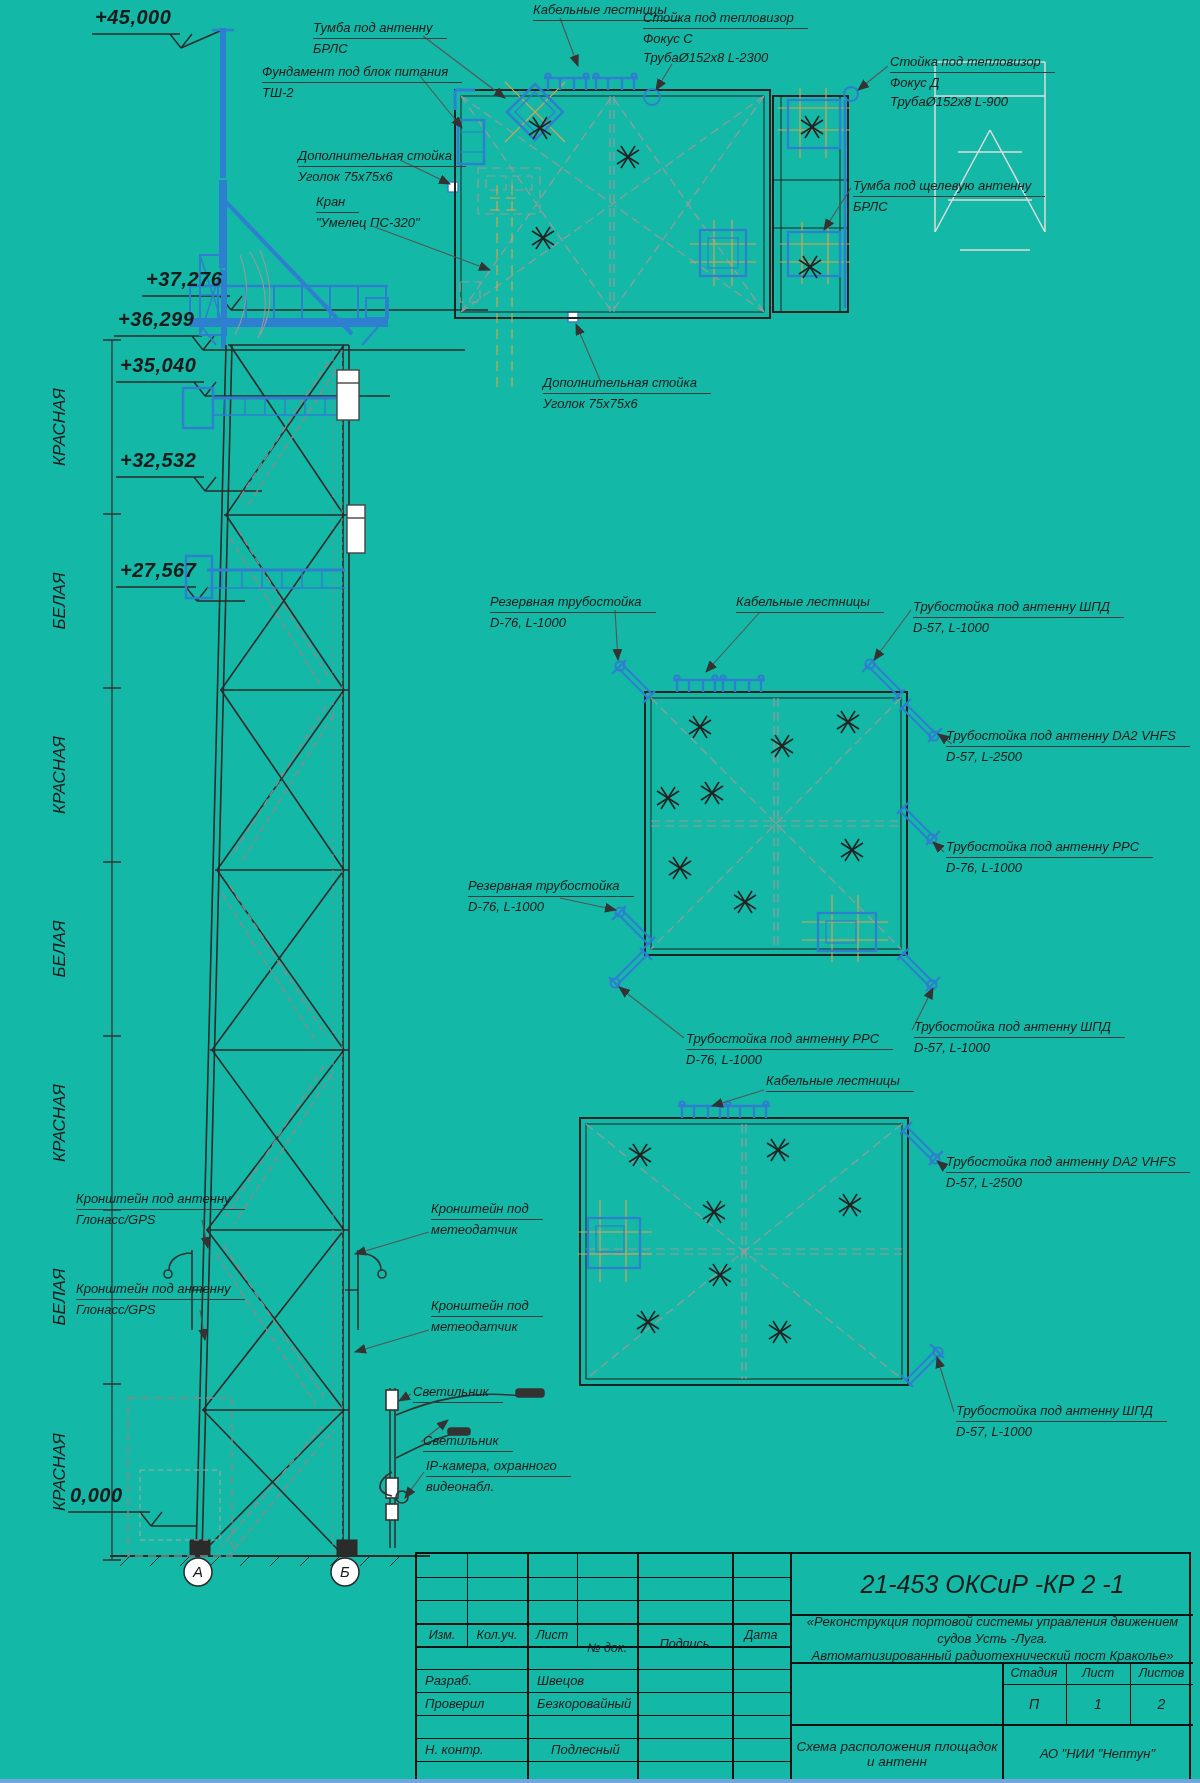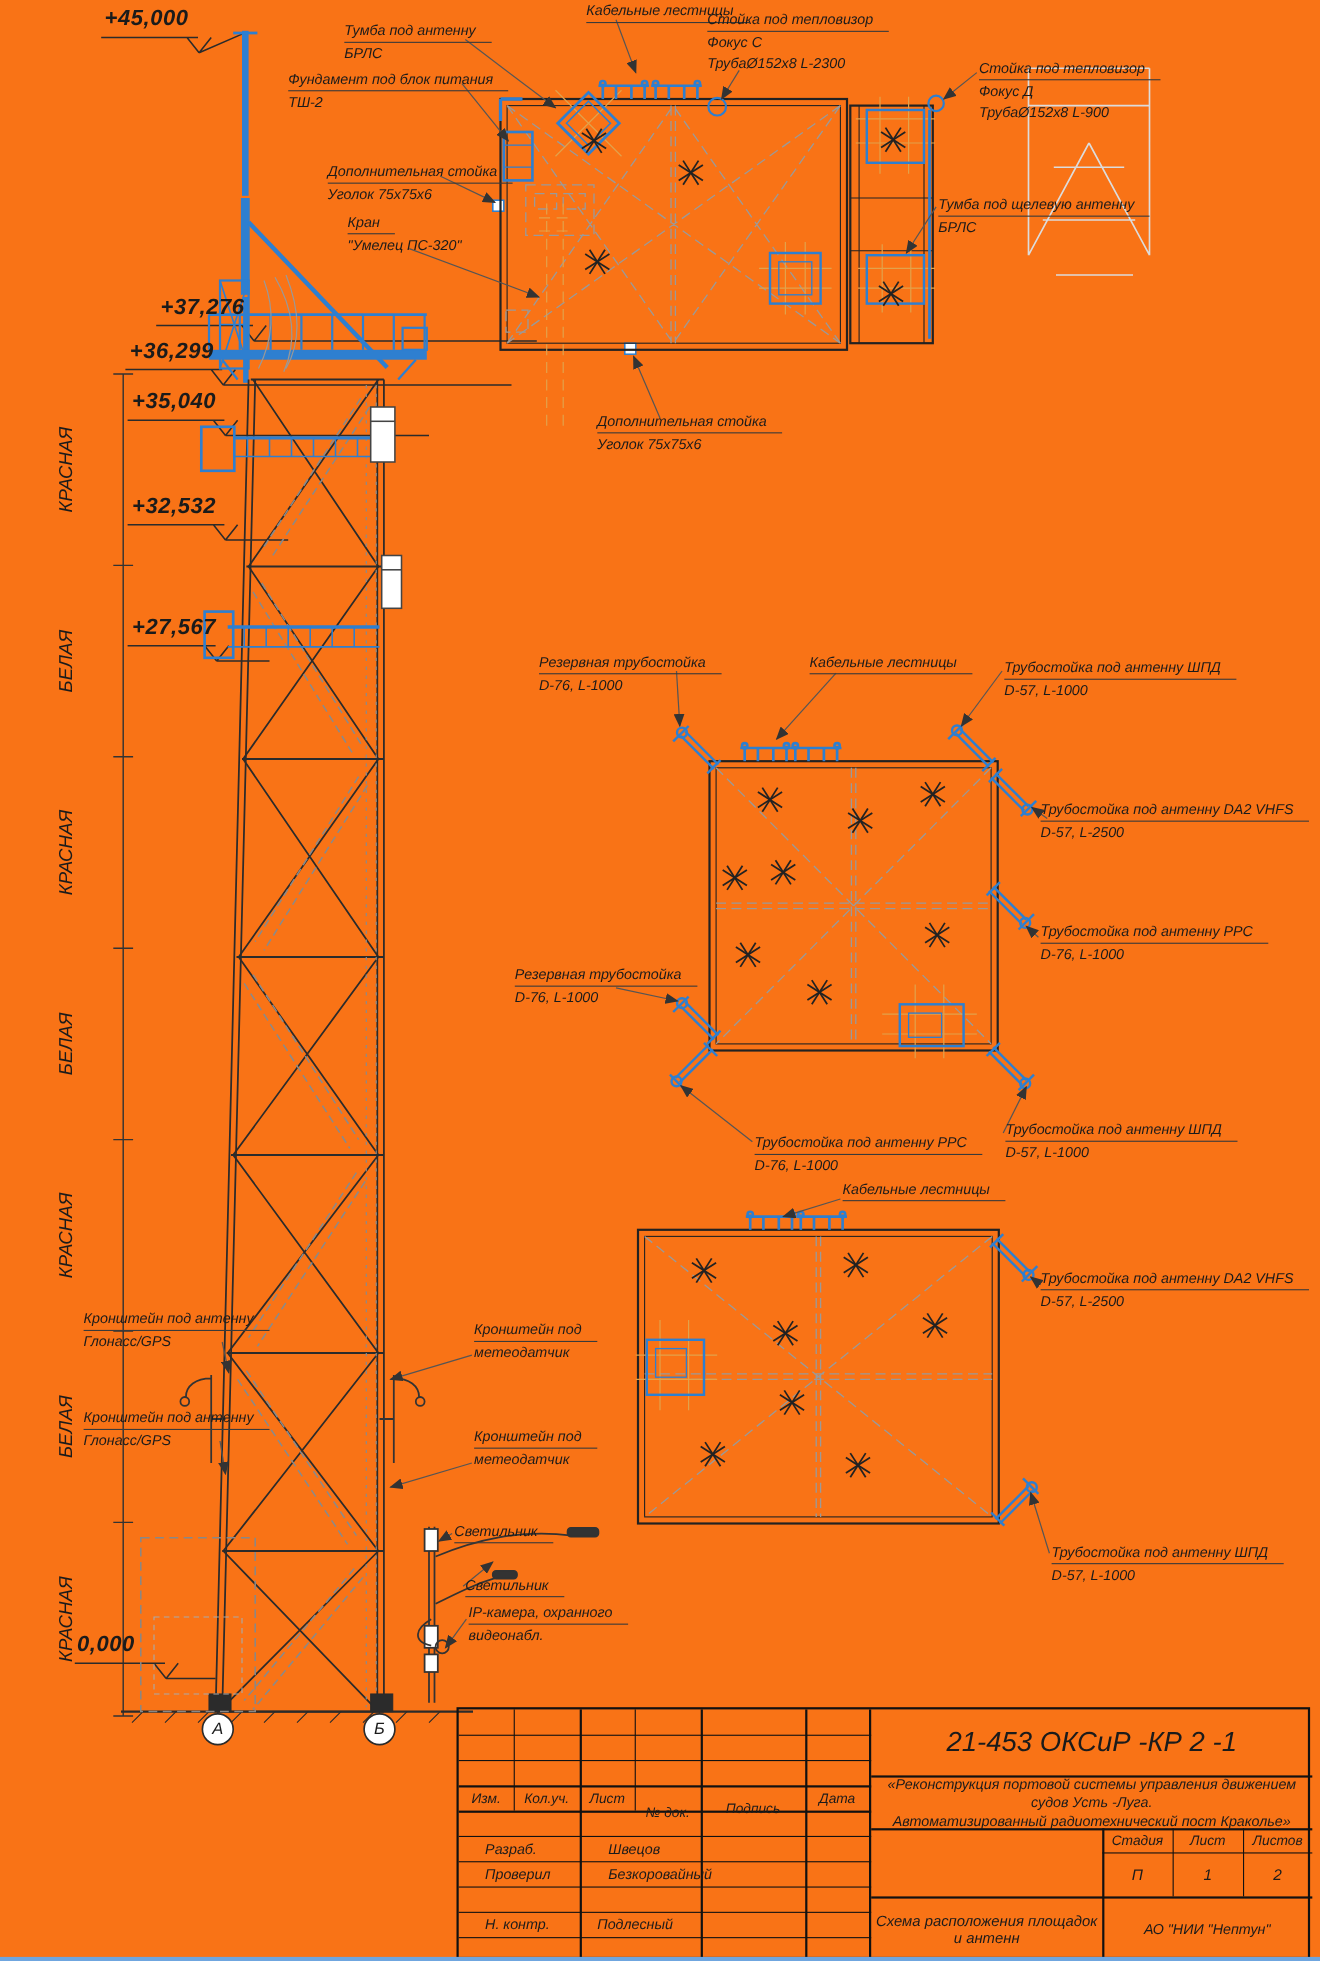--- a/index.html
+++ b/index.html
@@ -1,35 +1,35 @@
 <!DOCTYPE html>
 <html><head>
 <meta charset="utf-8">
 <style>
   html,body{margin:0;padding:0;background:#e8e8e8;}
-  .stage{position:relative;width:1200px;height:1783px;background:#f97316;overflow:hidden;
+  .stage{position:relative;width:1200px;height:1783px;background:#14b8a6;overflow:hidden;
          font-family:"Liberation Sans",sans-serif;color:#1b1b1b;}
   svg.art{position:absolute;left:0;top:0;}
   .co{position:absolute;font-size:13px;font-style:italic;line-height:19px;white-space:nowrap;}
   .co .l1{display:inline-block;border-bottom:1.2px solid #3a3a3a;padding:0 14px 1px 0;}
   .co .l2,.co .l3{display:block;}
   .elev{position:absolute;font-size:20px;font-style:italic;font-weight:bold;white-space:nowrap;letter-spacing:.5px;}
   .band{position:absolute;width:150px;text-align:center;font-size:17px;font-style:italic;
         transform:rotate(-90deg);transform-origin:center;}
   .axis{position:absolute;width:28px;height:28px;line-height:28px;text-align:center;
         font-size:15px;font-style:italic;}
   
   .tb{position:absolute;left:415px;top:1552px;width:776px;height:229px;border:2px solid #111;box-sizing:border-box;}
   .tb .vl,.tb .hl{position:absolute;background:#111;}
   .tb .cell{position:absolute;display:flex;align-items:center;justify-content:center;
             font-style:italic;text-align:center;box-sizing:border-box;}
   .tb .docnum{font-size:25px;}
   .tb .proj{font-size:13px;line-height:17px;}
   .tb .hdr{font-size:12.5px;font-style:italic;}
-  .tb .nm{font-size:13px;justify-content:flex-start;padding-left:24px;}
+  .tb .nm{font-size:13px;justify-content:flex-start;padding-left:8px;}
   .bluefoot{position:absolute;left:0;top:1779px;width:1200px;height:4px;background:#6fa6df;}
 </style>
 </head>
 <body>
 
 <div class="stage">
 
 <svg class="art" width="1200" height="1783" viewBox="0 0 1200 1783">
   <defs>
     <marker id="arr" markerWidth="11" markerHeight="9" refX="10" refY="4.5" orient="auto">
@@ -474,17 +474,17 @@
   <div class="cell hdr" style="left:110px;top:69px;width:50px;height:23px">Лист</div>
   <div class="cell hdr" style="left:160px;top:82px;width:60px;height:23px">№ док.</div>
   <div class="cell hdr" style="left:220px;top:69px;width:95px;height:41px">Подпись</div>
   <div class="cell hdr" style="left:315px;top:69px;width:58px;height:23px">Дата</div>
 
   <div class="cell nm" style="left:0;top:115px;width:110px;height:23px">Разраб.</div>
   <div class="cell nm" style="left:112px;top:115px;width:108px;height:23px">Швецов</div>
   <div class="cell nm" style="left:0;top:138px;width:110px;height:23px">Проверил</div>
   <div class="cell nm" style="left:112px;top:138px;width:108px;height:23px">Безкоровайный</div>
   <div class="cell nm" style="left:0;top:184px;width:110px;height:23px">Н. контр.</div>
-  <div class="cell nm" style="left:102px;top:184px;width:128px;height:23px">Подлесный</div>
+  <div class="cell nm" style="left:126px;top:184px;width:128px;height:23px">Подлесный</div>
 </div>
 
 <div class="bluefoot"></div>
 </div>
 
 </body></html>

